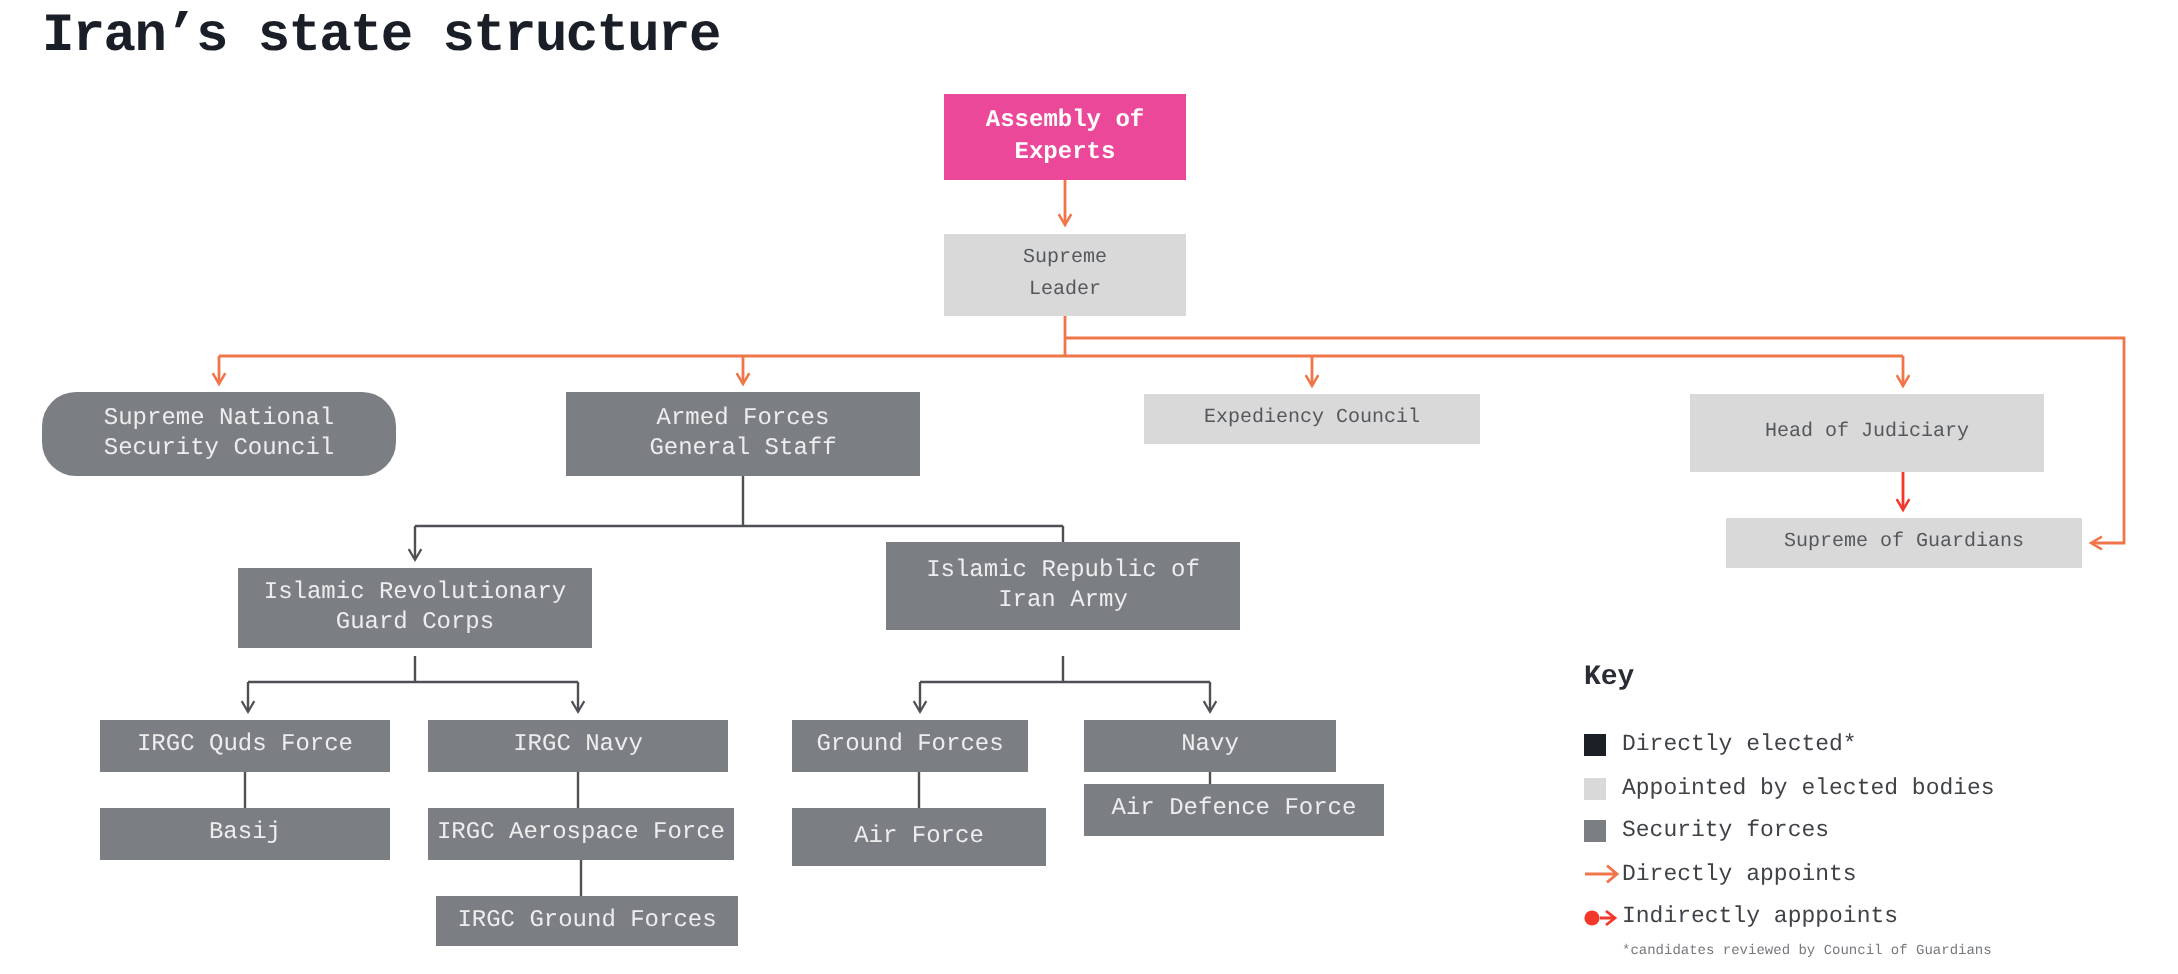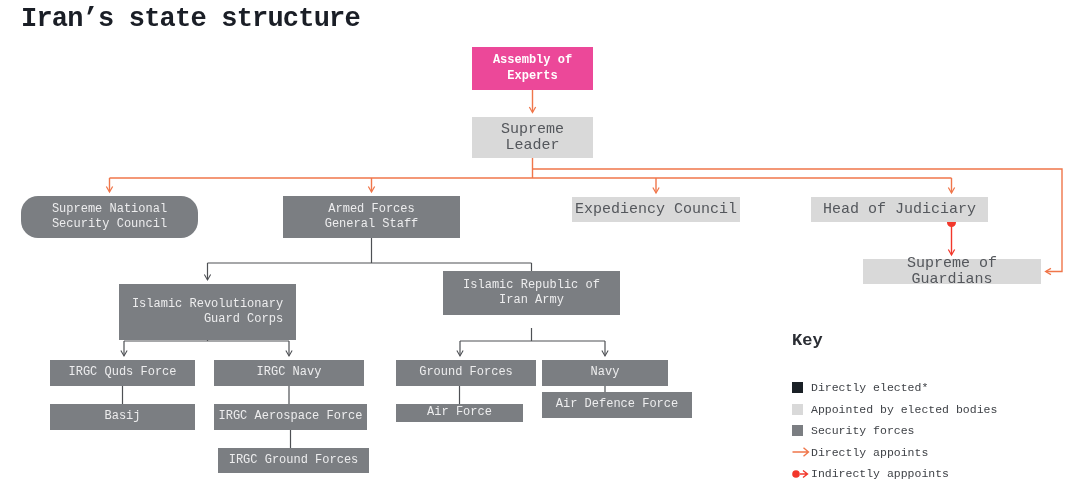--- a/index.html
+++ b/index.html
@@ -15,46 +15,46 @@
     color:#1a1e26;
   }
   svg.connectors{position:absolute; left:0; top:0; z-index:0;}
   .node{
     position:absolute; z-index:1; box-sizing:border-box;
     display:flex; align-items:center; justify-content:center;
     text-align:center; white-space:pre-line;
     font-size:12px; line-height:15.5px;
   }
   .node.black{background:#ec4899; color:#ffffff; font-weight:700;}
-  .node.light{background:#d9d9d9; color:#54575c; font-size:15px;}
+  .node.light{background:#d9d9d9; color:#54575c; font-size:10px;}
   .node.dark{background:#7b7e82; color:#ededee;}
 
   
   .n-assembly   {left:472px; top:47px;  width:121px; height:43px;}
   .n-leader     {left:472px; top:117px; width:121px; height:41px;}
   .n-snsc       {left:21px;  top:196px; width:177px; height:42px;border-radius:17px;}
   .n-afgs       {left:283px; top:196px; width:177px; height:42px;}
   .n-expediency {left:572px; top:197px; width:168px; height:25px;}
-  .n-judiciary  {left:811px; top:197px; width:177px; height:25px;}
+  .n-judiciary  {left:845px; top:197px; width:177px; height:39px;}
   .n-guardians  {left:863px; top:259px; width:178px; height:25px;}
-  .n-irgc       {left:119px; top:284px; width:177px; height:56px;text-align:right;}
+  .n-irgc       {left:119px; top:284px; width:177px; height:40px;}
   .n-army       {left:443px; top:271px; width:177px; height:44px;}
   .n-quds       {left:50px;  top:360px; width:145px; height:26px;}
   .n-irgcnavy   {left:214px; top:360px; width:150px; height:26px;}
-  .n-ground     {left:396px; top:360px; width:140px; height:26px;}
+  .n-ground     {left:396px; top:360px; width:118px; height:26px;}
   .n-navy       {left:542px; top:360px; width:126px; height:26px;}
   .n-basij      {left:50px;  top:404px; width:145px; height:26px;}
   .n-aero       {left:214px; top:404px; width:153px; height:26px;}
-  .n-airforce   {left:396px; top:404px; width:127px; height:18px;}
+  .n-airforce   {left:396px; top:404px; width:127px; height:29px;}
   .n-airdef     {left:542px; top:392px; width:150px; height:26px;}
   .n-irgcground {left:218px; top:448px; width:151px; height:25px;}
 
   
   .key{position:absolute; left:792px; top:331px; z-index:1; width:290px;}
-  .key-title{font-size:17px; font-weight:700; color:#2a2d33; margin:0 0 27px 0;}
+  .key-title{font-size:14px; font-weight:700; color:#2a2d33; margin:0 0 15px 0;}
   .key-row{display:flex; align-items:center; height:21.5px; color:#3f4247; font-size:11.5px;}
   .key-slot{width:19px; flex:0 0 19px; display:flex; align-items:center;}
   .sw{width:11px; height:11px; display:inline-block;}
   .sw-black{background:#1a2026;}
   .sw-light{background:#d9d9d9;}
   .sw-dark{background:#7b7e82;}
   .key-footnote{margin:2px 0 0 19px; font-size:7px; color:#75787c;}
 </style>
 </head>
 <body>

